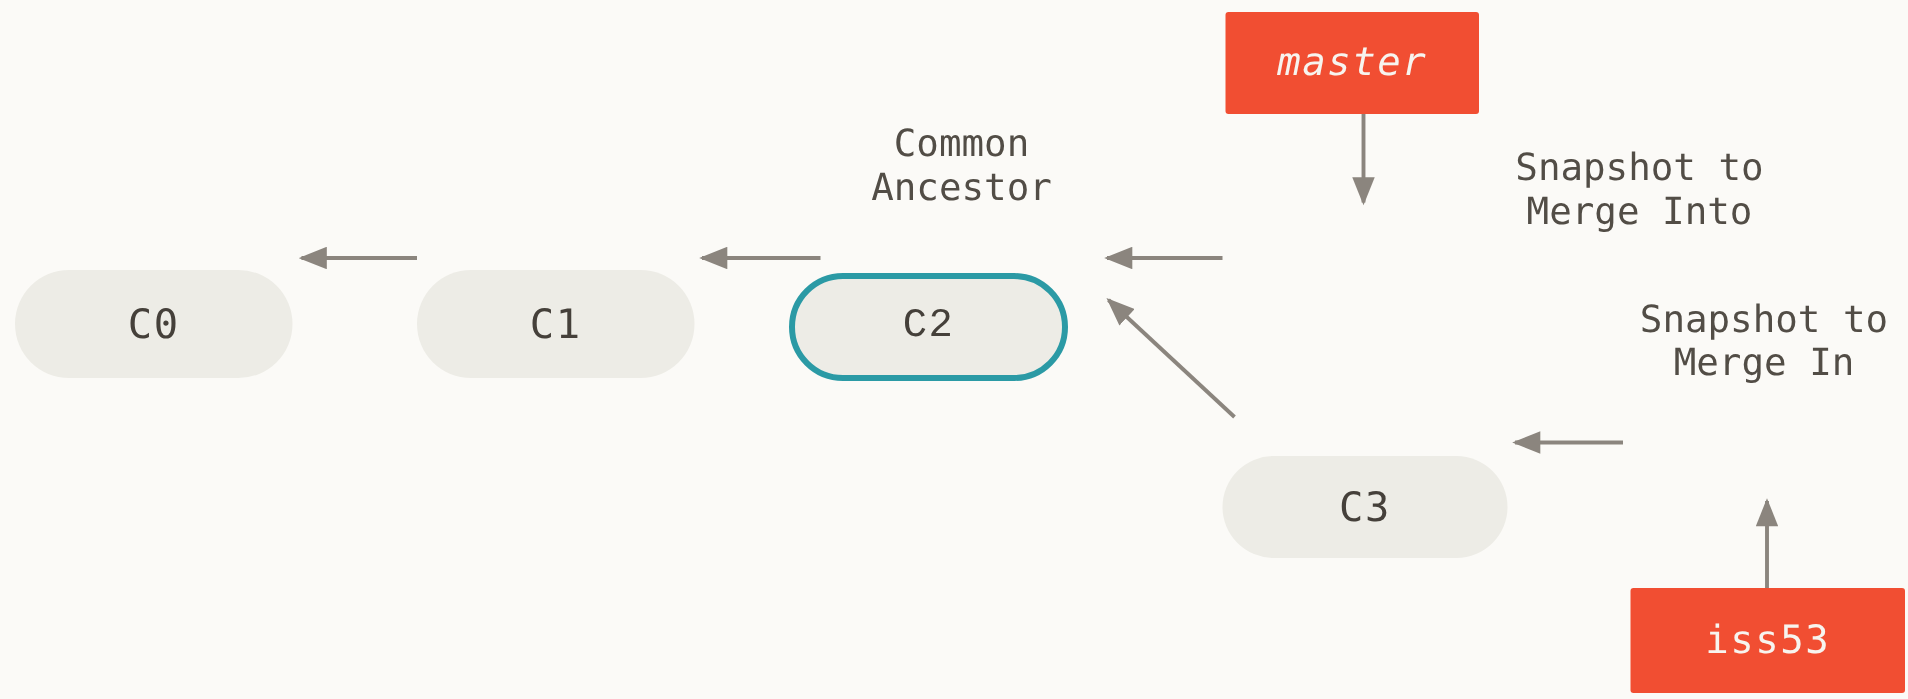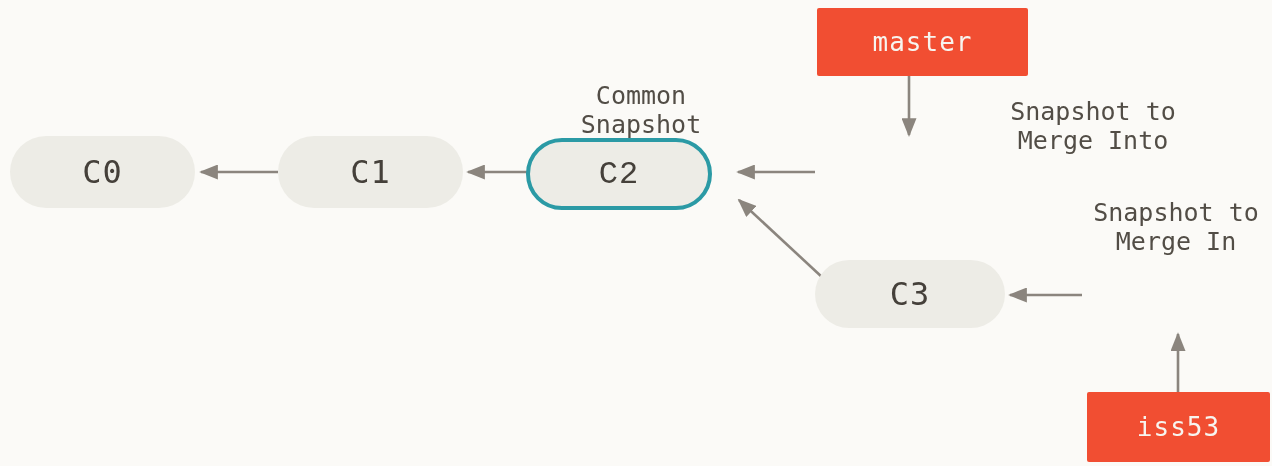--- a/index.html
+++ b/index.html
@@ -31,23 +31,24 @@
   
   .commit {
     position: absolute;
     width: 185px;
     height: 72px;
     background: var(--commit-fill, #edece6);
     border-radius: 37px;
     display: flex;
     align-items: center;
     justify-content: center;
-    font-size: 32px;
+    font-size: 27px;
     color: var(--commit-text, #45403a);
     letter-spacing: 1px;
+    margin-top: 44px;
   }
   .commit.hl {
     border: 4px solid var(--highlight-border, #2b9aa5);
   }
   #node-c0 { left: 10px;   top: 136px; }
   #node-c1 { left: 278px;  top: 136px; }
   #node-c2 { left: 526px;  top: 138px; width: 186px; font-family: Liberation Mono, monospace; }
   #node-c4 { left: 815px;  top: 138px; width: 186px; }
   #node-c3 { left: 815px;  top: 260px; width: 190px; height: 68px; }
   #node-c5 { left: 1082px; top: 261px; width: 181px; height: 69px; }
@@ -57,21 +58,21 @@
     position: absolute;
     background: var(--branch-fill, #f14e32);
     color: var(--branch-text, #f7f4ef);
     display: flex;
     align-items: center;
     justify-content: center;
     font-size: 26px;
     letter-spacing: 1px;
     border-radius: 2px;
   }
-  #branch-master { left: 817px;  top: 8px;   width: 211px; height: 68px; }
+  #branch-master { left: 817px;  top: 8px;   width: 169px; height: 68px; font-style: italic; }
   #branch-iss53  { left: 1087px; top: 392px; width: 183px; height: 70px; justify-content: center; }
 
   
   .annotation {
     position: absolute;
     font-size: 25px;
     line-height: 29px;
     color: var(--annotation-text, #524d46);
     text-align: center;
     white-space: pre-line;
@@ -114,19 +115,19 @@
   </div>
 
   <div class="branch" id="branch-master">
     <span>master</span>
   </div>
   <div class="branch" id="branch-iss53">
     <span>iss53</span>
   </div>
 
   <div class="annotation" id="ann-common-ancestor">Common
-Snapshot</div>
+Ancestor</div>
   <div class="annotation" id="ann-merge-into">Snapshot to
 Merge Into</div>
   <div class="annotation" id="ann-merge-in">Snapshot to
 Merge In</div>
 
 </div>
 
 </body></html>

